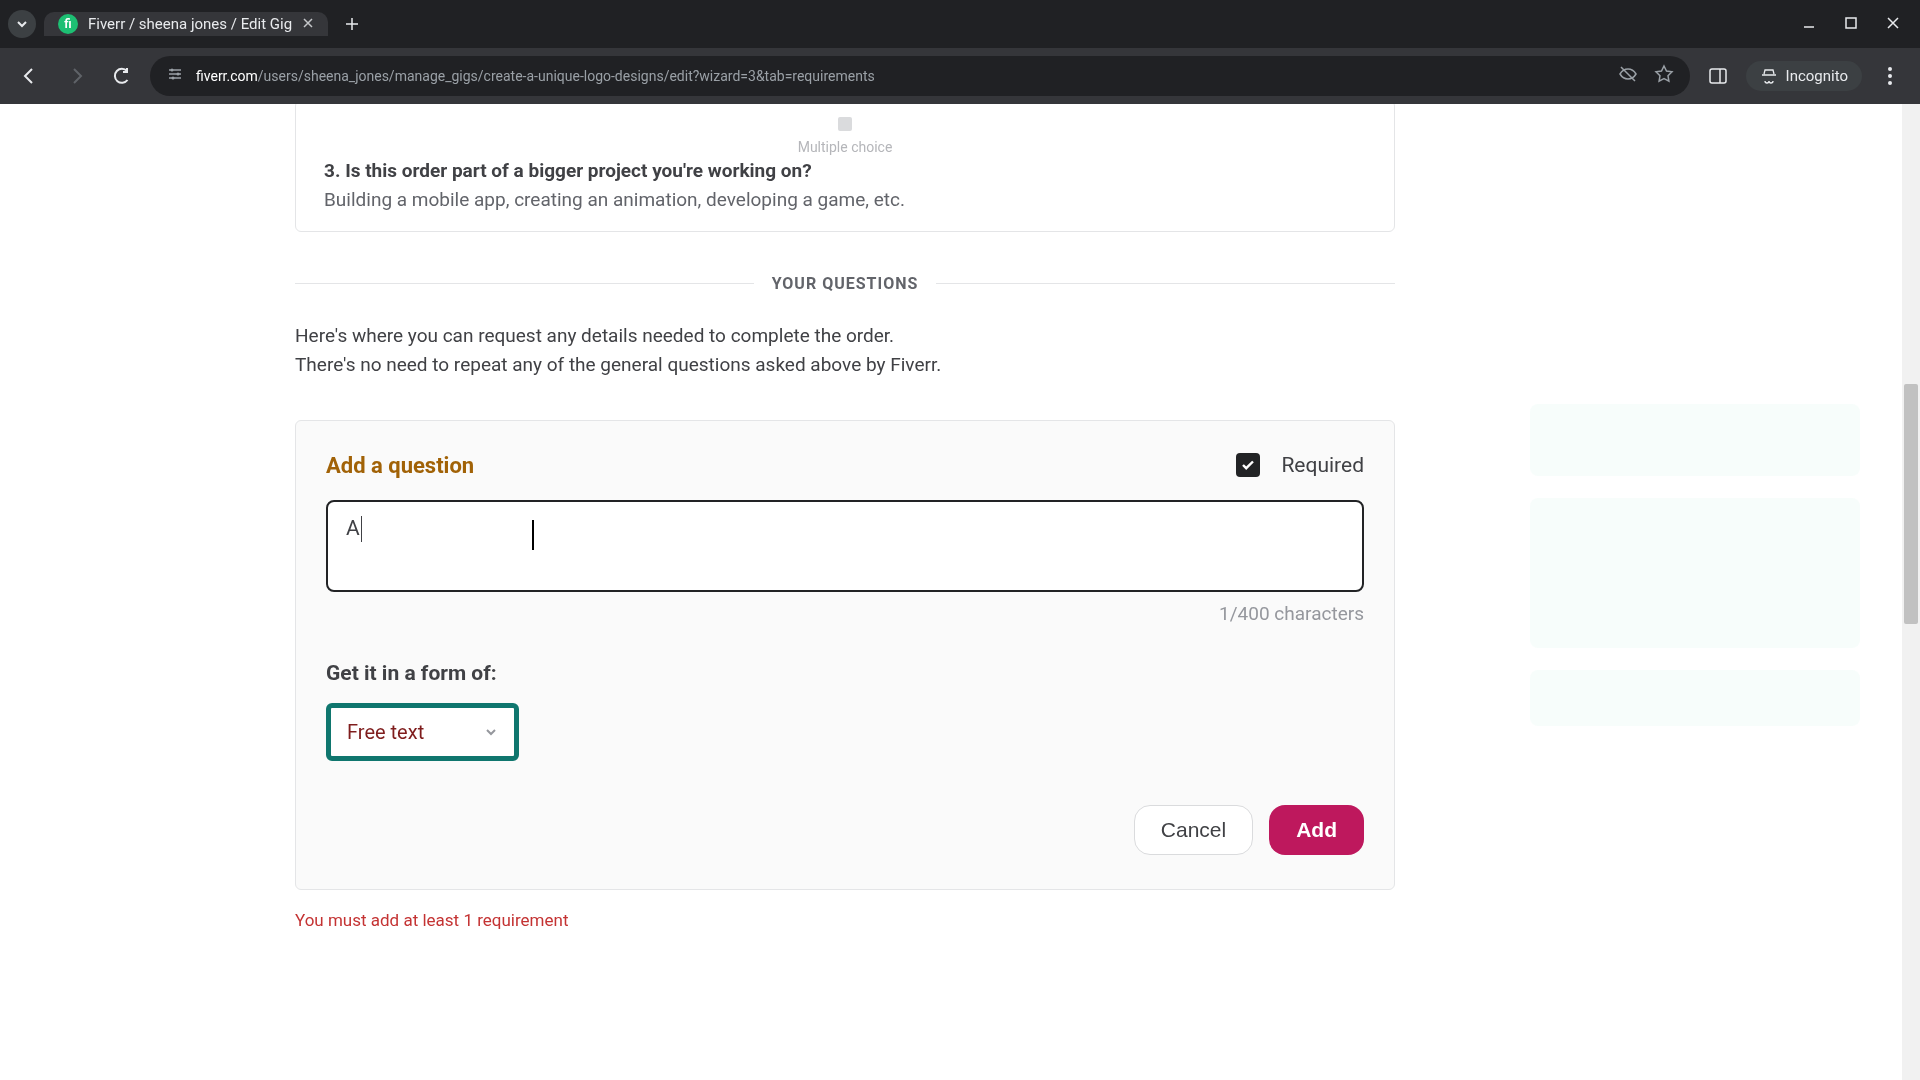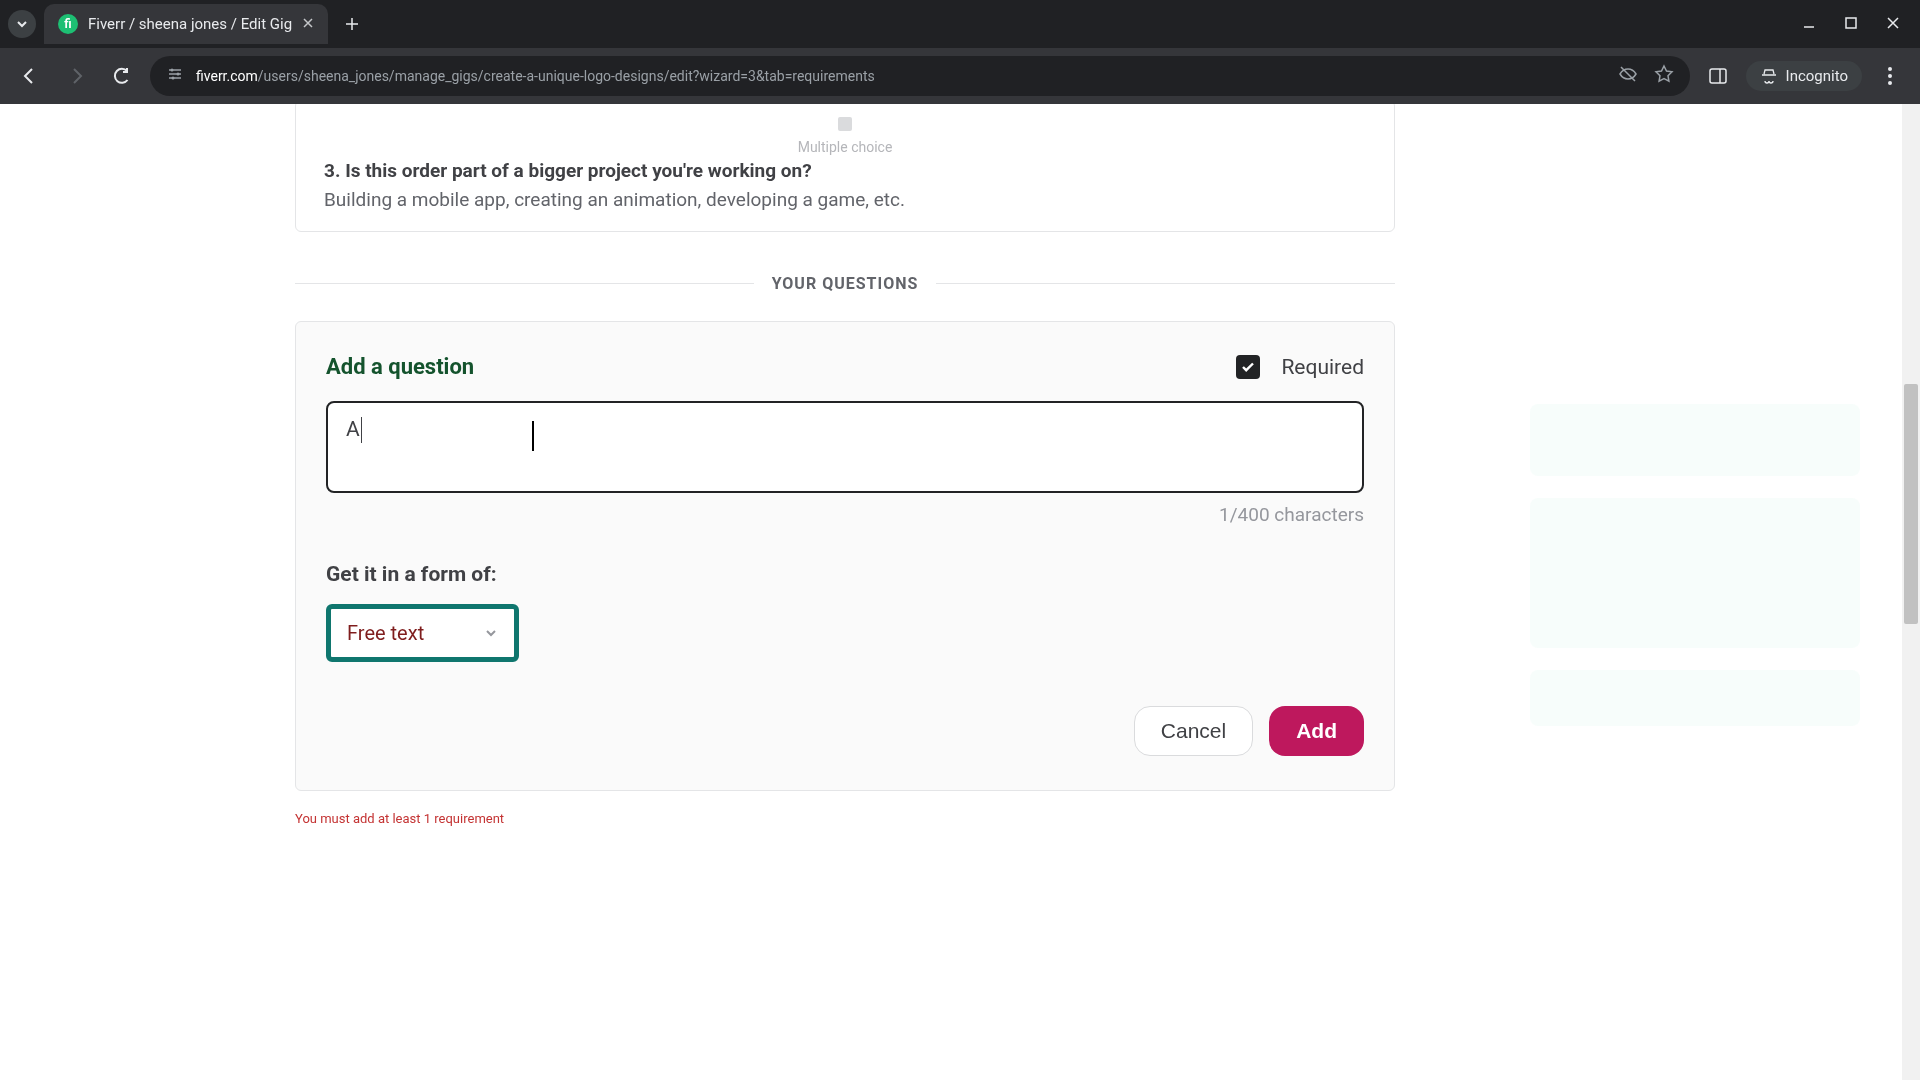--- a/index.html
+++ b/index.html
@@ -18,21 +18,21 @@
   background: #202124; padding: 0 8px;
 }
 .tab-dropdown {
   width: 28px; height: 28px; border-radius: 50%;
   background: #3c4043; display: flex; align-items: center; justify-content: center;
   margin-right: 8px; cursor: pointer;
 }
 .tab {
   display: flex; align-items: center; gap: 10px;
   background: #35363a; border-radius: 10px 10px 0 0;
-  padding: 10px 14px; height: 40px; min-width: 280px;
+  padding: 10px 14px; height: 24px; min-width: 280px;
   color: #e8eaed; font-size: 15px;
 }
 .favicon {
   width: 20px; height: 20px; border-radius: 50%;
   background: #1dbf73; display: flex; align-items: center; justify-content: center;
   color: #fff; font-size: 12px; font-weight: bold;
 }
 .tab-close { margin-left: auto; opacity: .8; cursor: pointer; }
 .new-tab { width: 32px; height: 32px; display:flex;align-items:center;justify-content:center; cursor:pointer; color:#9aa0a6; margin-left:8px; }
 .win-controls { margin-left:auto; display:flex; gap: 28px; padding-right: 12px; color:#e8eaed;}
@@ -103,21 +103,21 @@
 .divider-line { flex:1; height:1px; background:#e4e5e7;}
 .divider-label { font-size:16px; font-weight:700; letter-spacing:1px; color:#62646a;}
 
 .intro { font-size:19px; color:#404145; line-height:1.55; margin-bottom:40px;}
 
 .form-card {
   border:1px solid #e4e5e7; border-radius:6px; padding: 32px 30px 34px;
   background:#fafafa;
 }
 .form-head { display:flex; align-items:center; justify-content:space-between; margin-bottom:22px;}
-.form-title { font-size:22px; font-weight:700; color:#14532d;}
+.form-title { font-size:22px; font-weight:700; color:#a16207;}
 .required { display:flex; align-items:center; gap:21px; font-size:21px; color:#404145;}
 .chk {
   width:24px; height:24px; border-radius:4px; background:#222325;
   display:flex;align-items:center;justify-content:center;color:#fff;
 }
 .chk svg { width:16px;height:16px; }
 
 .textarea {
   width:100%; height:92px; border:2px solid #222325; border-radius:8px;
   background:#fff; padding:14px 18px; font-size:21px; color:#404145;
@@ -146,21 +146,21 @@
 .select .chev { color:#95979d; }
 
 .actions { display:flex; justify-content:flex-end; gap:16px; margin-top:44px;}
 .btn {
   font-size:21px; padding:12px 26px; border-radius:16px; cursor:pointer;
   border:1px solid transparent;
 }
 .btn-cancel { background:#fff; border-color:#dadbdd; color:#404145;}
 .btn-add { background:#be185d; color:#fff; font-weight:600;}
 
-.warning { color:#c43333; font-size:13px; margin-top:20px;}
+.warning { color:#c43333; font-size:17px; margin-top:20px;}
 
 
 .ghost-panel {
   position:absolute; right:60px; top:300px; width:330px;
 }
 .ghost-box {
   background:#e7f9f4; border-radius:8px; opacity:.35; margin-bottom:22px;
 }
 .gb1{height:72px;}
 .gb2{height:150px;}
@@ -275,20 +275,24 @@
         <div class="q-title">3. Is this order part of a bigger project you're working on?</div>
         <div class="q-sub">Building a mobile app, creating an animation, developing a game, etc.</div>
       </div>
 
       <div class="divider-row">
         <div class="divider-line"></div>
         <div class="divider-label">YOUR QUESTIONS</div>
         <div class="divider-line"></div>
       </div>
 
+      <div class="intro">
+        <div>Here's where you can request any details needed to complete the order.</div>
+        <div>There's no need to repeat any of the general questions asked above by Fiverr.</div>
+      </div>
 
       <div class="form-card">
         <div class="form-head">
           <div class="form-title">Add a question</div>
           <label class="required">
             <span class="chk">
               <svg viewBox="0 0 16 16">
                   <path d="M3 8l3.2 3.2L13 4.5" stroke="#fff" stroke-width="2.4" fill="none"></path>
                 </svg>
             </span>

